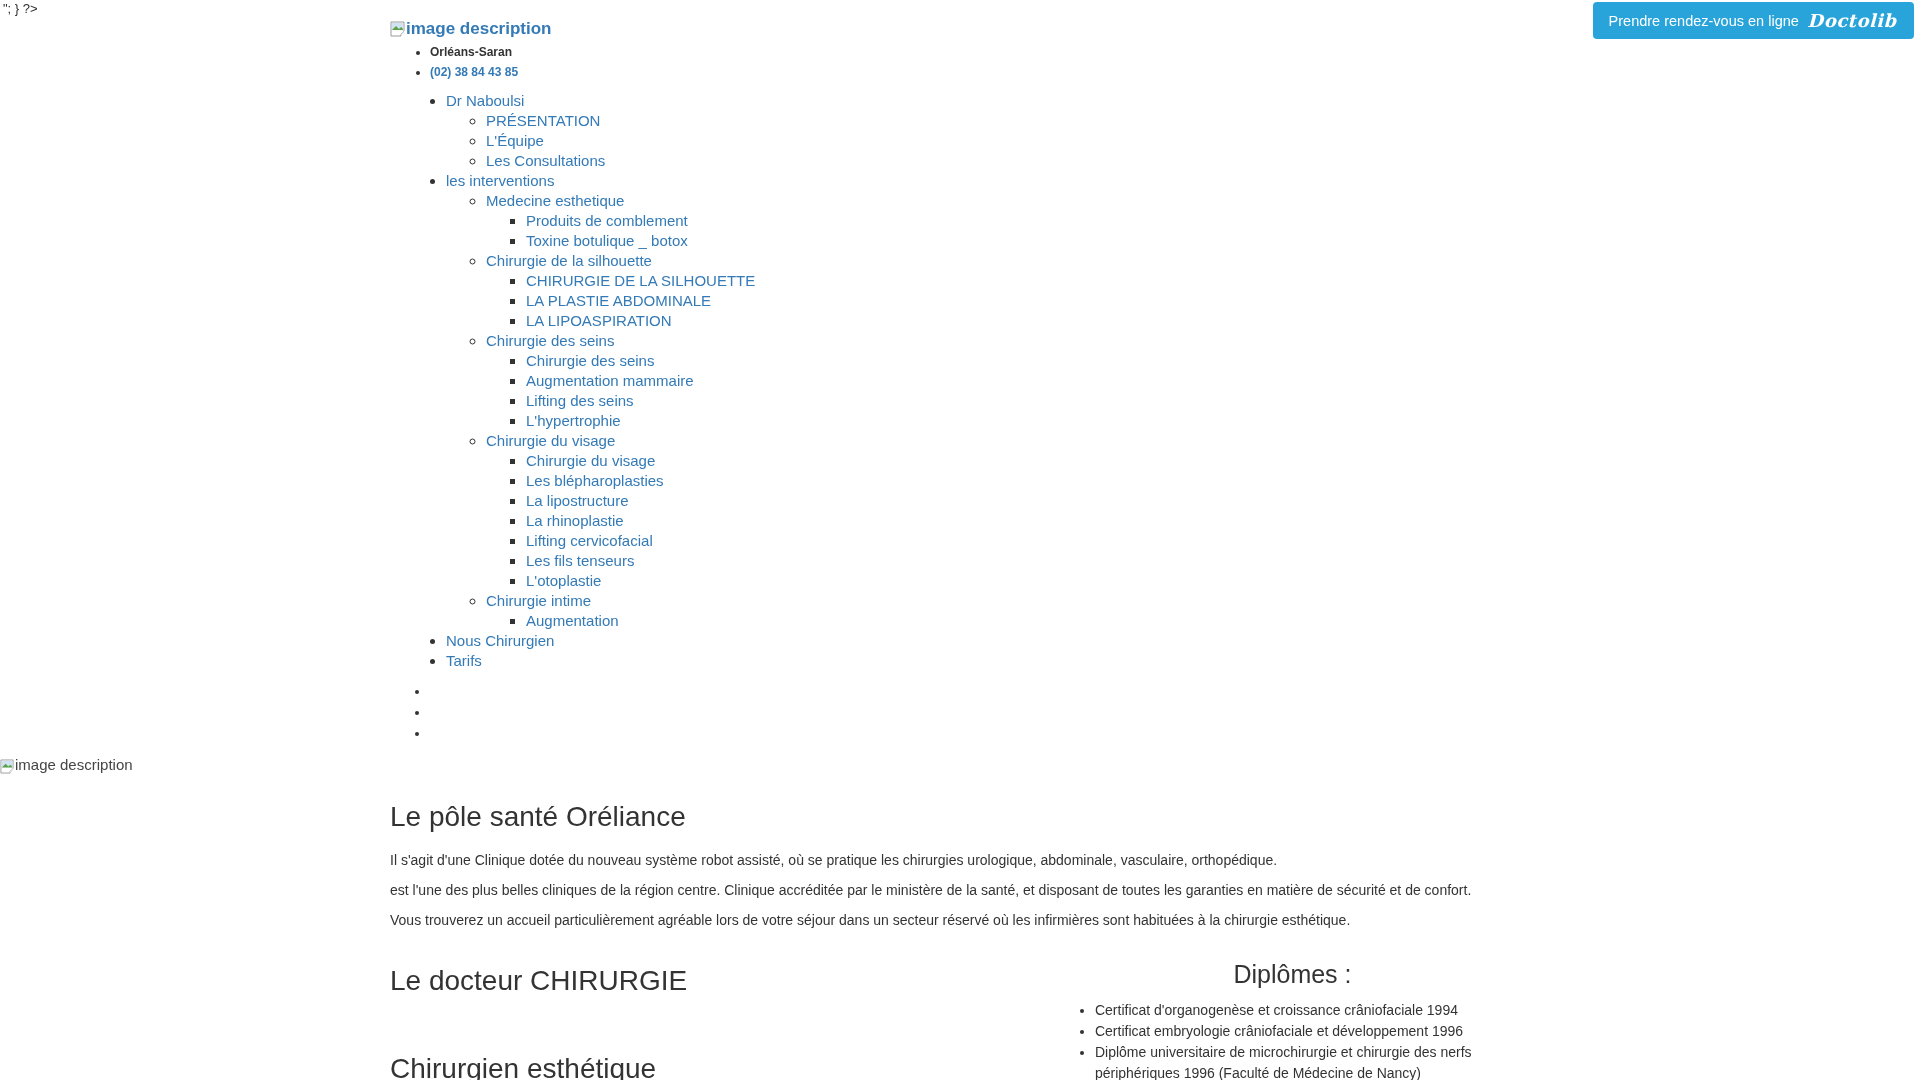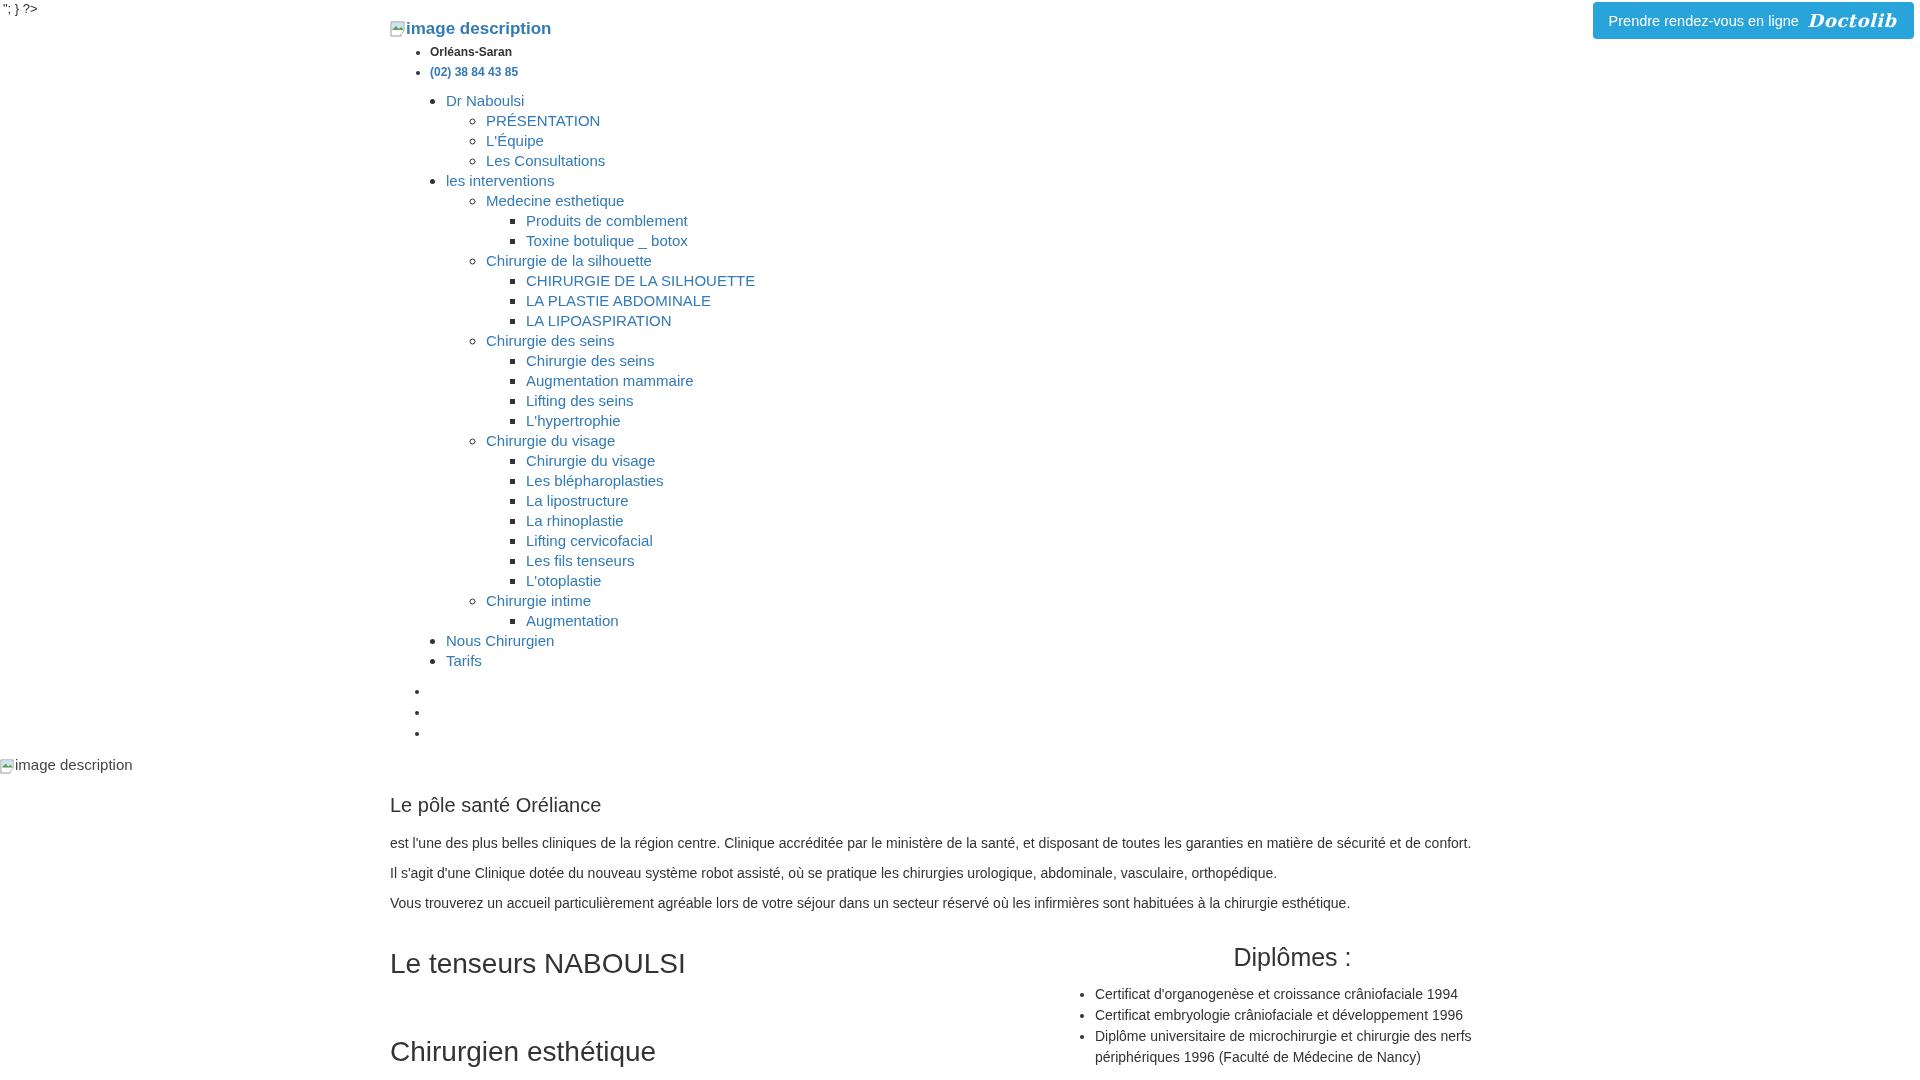--- a/index.html
+++ b/index.html
@@ -45,21 +45,21 @@
 
   .empty-list{margin:10px 0 0;padding-left:40px;line-height:21px;font-size:14px;}
   .empty-list li{height:21px;}
 
   
   .hero-img{
     display:flex;align-items:flex-start;gap:1px;margin:12px 0 0 0;
     color:#454545;font-size:15px;line-height:17px;
   }
 
-  .main-title{font-size:20px;font-weight:400;color:#333;margin:20px 0 17px;line-height:1.1;}
+  .main-title{font-size:28px;font-weight:400;color:#333;margin:28px 0 17px;line-height:1.1;}
   .para{margin:0 0 10px;font-size:14px;line-height:20px;color:#333;}
   .para.spaced{margin-top:7px;}
 
   .row{display:flex;margin-top:0;}
   .col-left{width:58.33%;}
   .col-right{width:41.67%;}
   .doc-title{font-size:28px;font-weight:400;margin:26px 0 0;line-height:1.1;color:#333;}
   .doc-subtitle{font-size:28px;font-weight:400;margin:57px 0 0;line-height:1.1;color:#333;}
   .diplomas-title{font-size:25px;font-weight:400;margin:21px 0 12px;line-height:1.1;color:#333;text-align:center;}
   .diplomas-list{margin:0;padding-left:40px;font-size:14px;line-height:21px;color:#333;}
@@ -151,27 +151,27 @@
     <rect x="2" y="2" width="11" height="7" fill="#cfe3f5"></rect>
     <path d="M2 9 l4 -4 3 3 2 -2 2 2 v1 z" fill="#5ba348"></path>
     <path d="M14 10 l-3 3 v2 l3 -3 z" fill="#e8e8e8"></path>
   </svg>
   <span>image description</span>
 </div>
 
 <div class="container">
   <h1 class="main-title">Le pôle santé Oréliance</h1>
 
+  <p class="para">Il s'agit d'une Clinique dotée du nouveau système robot assisté, où se pratique les chirurgies urologique, abdominale, vasculaire, orthopédique.</p>
   <p class="para">est l'une des plus belles cliniques de la région centre. Clinique accréditée par le ministère de la santé, et disposant de toutes les garanties en matière de sécurité et de confort.</p>
-  <p class="para">Il s'agit d'une Clinique dotée du nouveau système robot assisté, où se pratique les chirurgies urologique, abdominale, vasculaire, orthopédique.</p>
   <p class="para spaced">Vous trouverez un accueil particulièrement agréable lors de votre séjour dans un secteur réservé où les infirmières sont habituées à la chirurgie esthétique.</p>
 
   <div class="row">
     <div class="col-left">
-      <h1 class="doc-title">Le tenseurs NABOULSI</h1>
+      <h1 class="doc-title">Le docteur CHIRURGIE</h1>
       <h1 class="doc-subtitle">Chirurgien esthétique</h1>
     </div>
     <div class="col-right">
       <h2 class="diplomas-title">Diplômes :</h2>
       <ul class="diplomas-list" id="diplomas-list">
           <li>Certificat d'organogenèse et croissance crâniofaciale 1994</li>
           <li>Certificat embryologie crâniofaciale et développement 1996</li>
           <li>Diplôme universitaire de microchirurgie et chirurgie des nerfs périphériques 1996 (Faculté de Médecine de Nancy)</li>
         </ul>
     </div>

